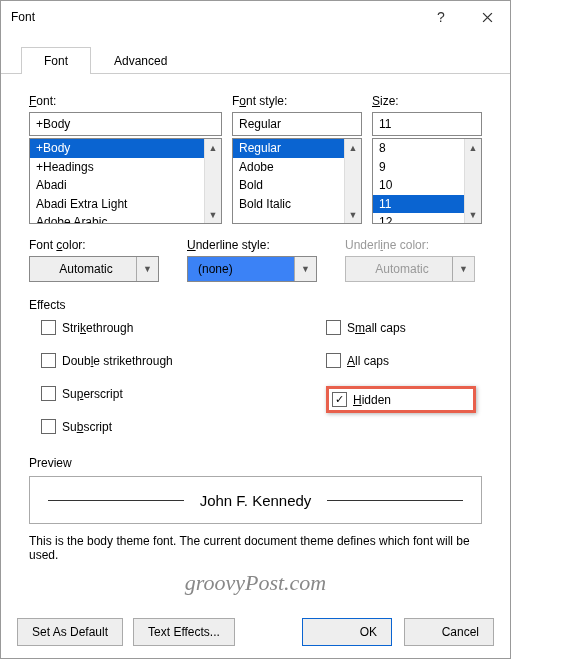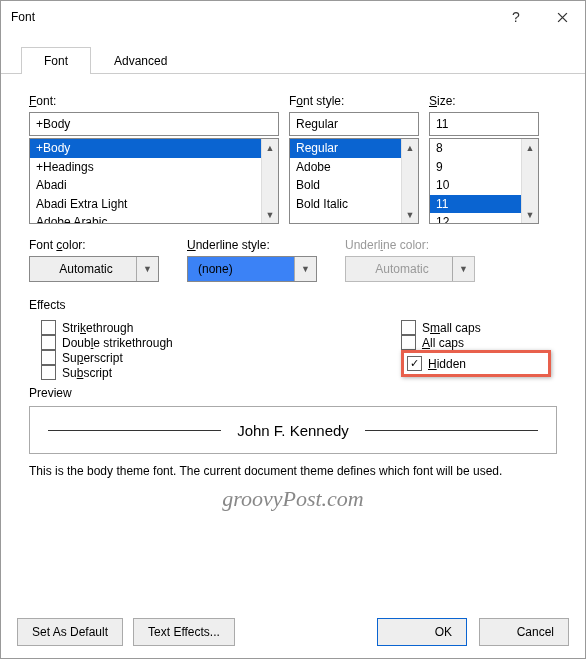--- a/index.html
+++ b/index.html
@@ -3,21 +3,21 @@
 <meta charset="utf-8">
 <style>
   * { box-sizing: border-box; }
   body {
     margin: 0;
     font-family: "Segoe UI", Tahoma, sans-serif;
     font-size: 12px;
     background: #fff;
   }
   .window {
-    width: 586px;
+    width: 511px;
     height: 659px;
     background: #fff;
     border: 1px solid #999;
     display: flex;
     flex-direction: column;
     position: relative;
   }
   .titlebar {
     height: 32px;
     display: flex;
@@ -140,42 +140,42 @@
     color:#555;
     background: #eee;
   }
   .combo.disabled { color: #999; border-color:#bbb; }
   .effects-label { margin-top: 16px; }
   .effects-box {
     margin-top: 6px;
     display: flex;
     padding: 2px 6px 6px 12px;
   }
-  .effcol { flex: 1; display:flex; flex-direction: column; gap: 0; }
+  .effcol { flex: 1; display:flex; flex-direction: column; gap: 18px; }
   .chk {
     display: flex;
     align-items: center;
     gap: 6px;
     font-size: 12px;
   }
   .chkbox {
     width: 15px; height: 15px;
     border: 1px solid #666;
     background: #fff;
     display:flex;align-items:center;justify-content:center;
     font-size: 11px;
     line-height: 1;
   }
   .hidden-highlight {
     border: 3px solid #e8604c;
     padding: 3px 6px 3px 3px;
     display: inline-flex;
     box-shadow: 1px 1px 4px rgba(0,0,0,0.3);
   }
-  .preview-label { }
+  .preview-label { margin-top: 16px; }
   .preview-box {
     border: 1px solid #aaa;
     height: 48px;
     margin-top: 6px;
     display:flex; align-items:center; justify-content:flex-start;
     gap: 16px;
     padding: 0 18px;
   }
   .preview-line {
     flex: 1;

